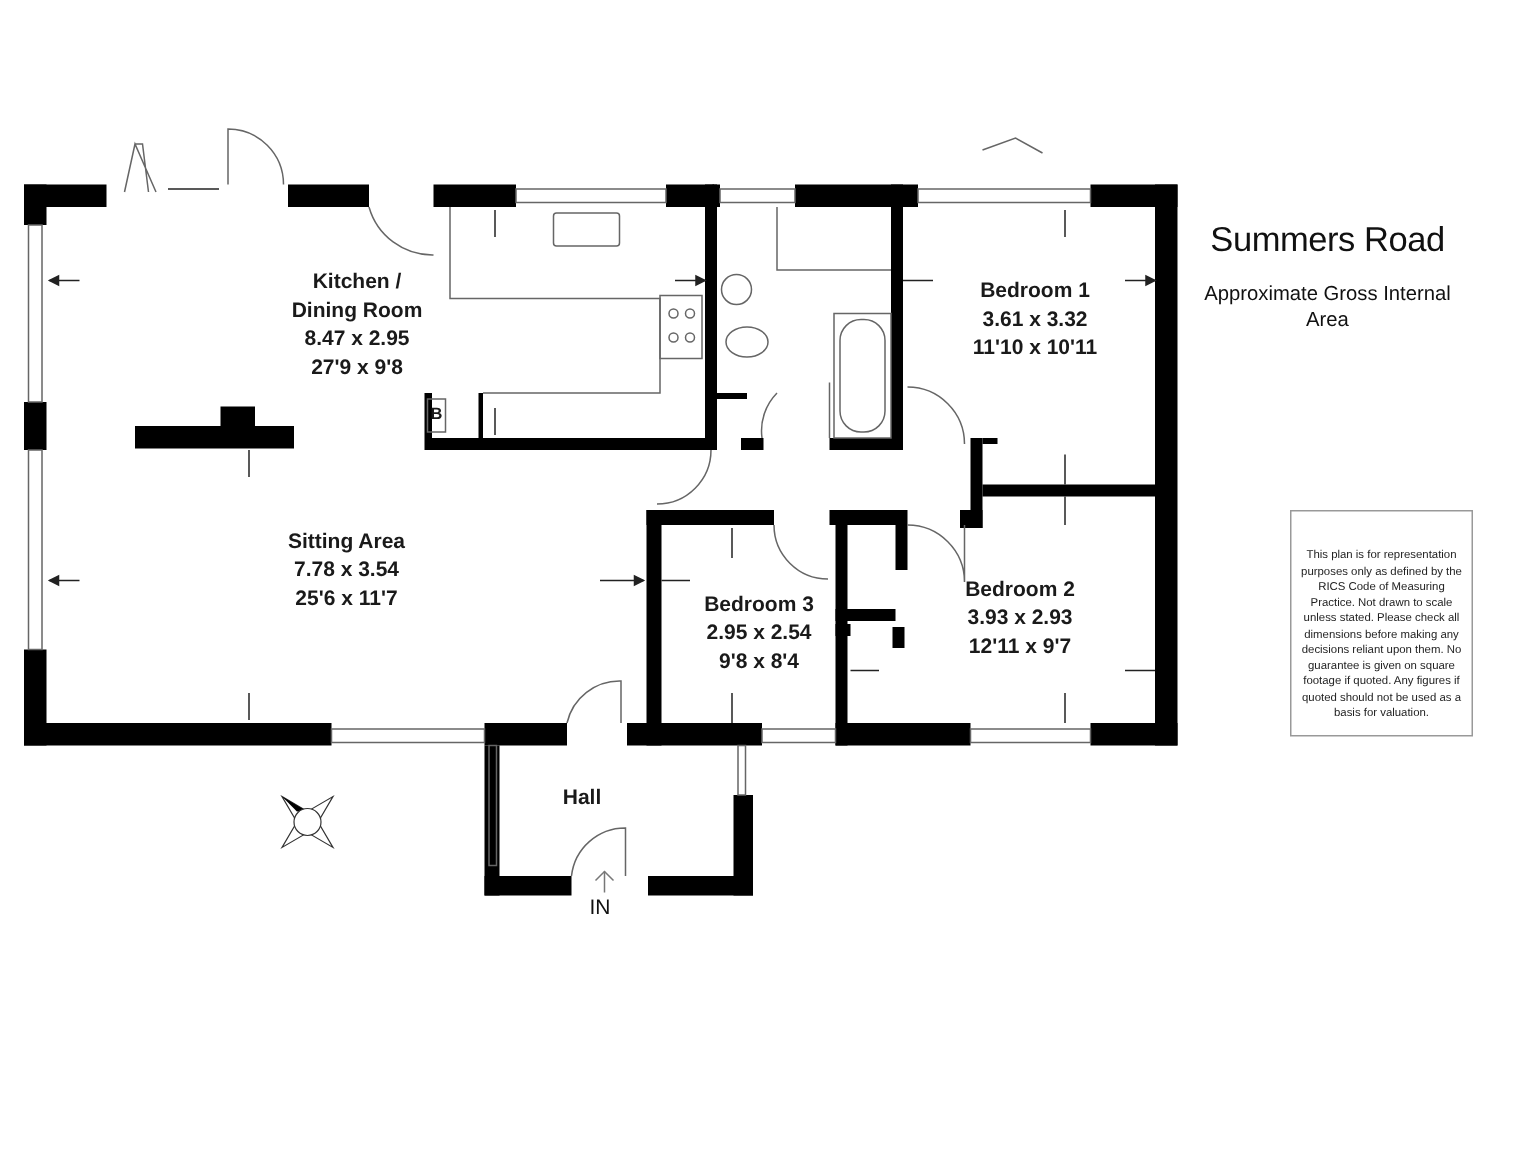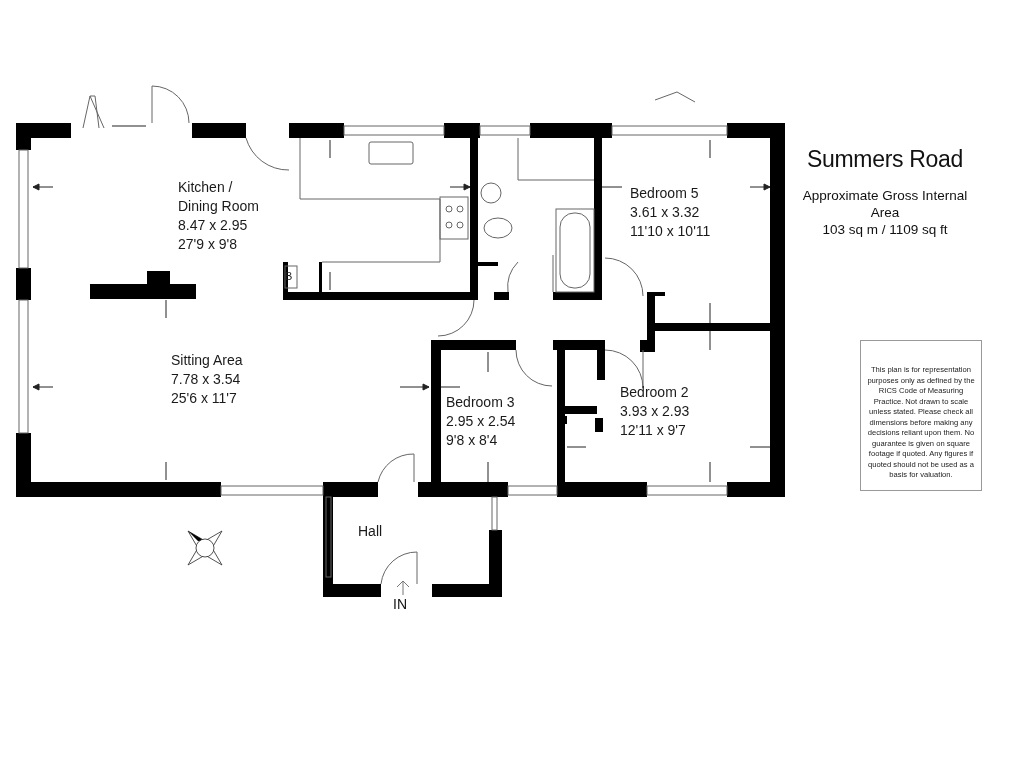--- a/index.html
+++ b/index.html
@@ -1,19 +1,19 @@
 <!DOCTYPE html>
 <html><head>
 <meta charset="utf-8">
 <style>
   html, body { margin: 0; padding: 0; background: #ffffff; }
   body { width: 1024px; height: 768px; position: relative; overflow: hidden;
          font-family: "Liberation Sans", sans-serif; color: #111; }
   #plan { position: absolute; left: 0; top: 0; }
-  .room-label { position: absolute; text-align: left; font-size: 14px; line-height: 19px; color: #1a1a1a; }
+  .room-label { position: absolute; text-align: center; font-size: 14px; line-height: 19px; color: #1a1a1a; font-weight: bold; }
   .room-label span { display: block; }
   .title { position: absolute; left: 795px; top: 146px; width: 180px; text-align: center;
            font-size: 23px; font-weight: normal; letter-spacing: -0.3px; }
   .subtitle { position: absolute; left: 790px; top: 187px; width: 190px; text-align: center;
               font-size: 13.5px; line-height: 17px; }
   .subtitle span { display: block; }
   .disclaimer { position: absolute; left: 849px; top: 340px; width: 122px; height: 151px;
                 border: 1px solid #999; box-sizing: border-box; padding: 24px 5px 0 5px;
                 font-size: 7.6px; line-height: 10.5px; text-align: center; color: #222; margin-left: 11px; }
   .in-label { position: absolute; left: 393px; top: 596px; font-size: 14px; }
@@ -169,21 +169,21 @@
   <span>27'9 x 9'8</span>
 </div>
 
 <div class="room-label" style="left:171px; top:351px; width:120px;">
   <span>Sitting Area</span>
   <span>7.78 x 3.54</span>
   <span>25'6 x 11'7</span>
 </div>
 
 <div class="room-label" style="left:630px; top:184px; width:120px;">
-  <span>Bedroom 5</span>
+  <span>Bedroom 1</span>
   <span>3.61 x 3.32</span>
   <span>11'10 x 10'11</span>
 </div>
 
 <div class="room-label" style="left:620px; top:383px; width:120px;">
   <span>Bedroom 2</span>
   <span>3.93 x 2.93</span>
   <span>12'11 x 9'7</span>
 </div>
 
@@ -197,16 +197,15 @@
   <span>Hall</span>
 </div>
 
 <div class="room-label" style="left:285px; top:268px; width:12px; font-size:11px; line-height:16px;">B</div>
 
 <div class="in-label">IN</div>
 
 <div class="title">Summers Road</div>
 <div class="subtitle">
   <span>Approximate Gross Internal Area</span>
-  <span>103 sq m / 1109 sq ft</span>
 </div>
 
 <div class="disclaimer">This plan is for representation purposes only as defined by the RICS Code of Measuring Practice. Not drawn to scale unless stated. Please check all dimensions before making any decisions reliant upon them. No guarantee is given on square footage if quoted. Any figures if quoted should not be used as a basis for valuation.</div>
 
 </body></html>

